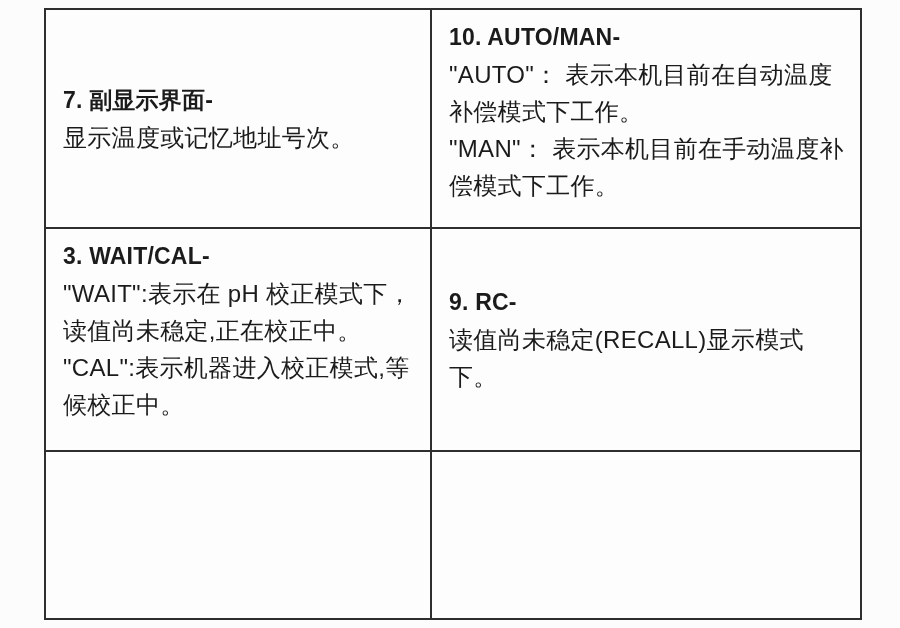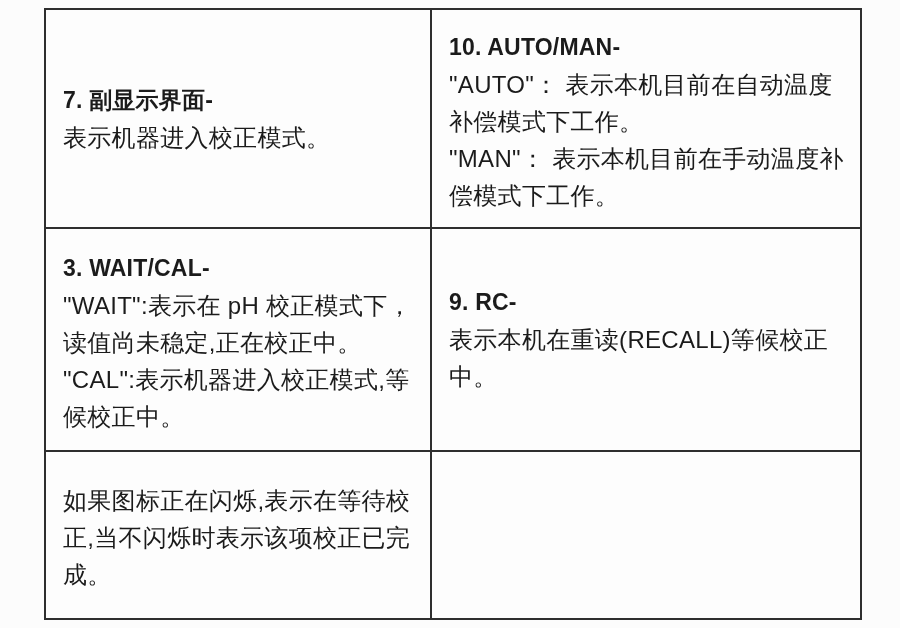--- a/index.html
+++ b/index.html
@@ -21,26 +21,26 @@
     border: 2px solid #2e2e2e;
     display: grid;
     grid-template-columns: 386px 1fr;
     grid-template-rows: 219px 223px 1fr;
     background: #fdfdfd;
   }
   .cell {
     padding: 9px 16px 4px 17px;
     display: flex;
     flex-direction: column;
-    justify-content: center;
+    justify-content: flex-start;
     overflow: hidden;
   }
   .cell.c1 { border-right: 2px solid #2e2e2e; }
   .cell.r1, .cell.r2 { border-bottom: 2px solid #2e2e2e; }
-  .cell.vcenter { padding-top: 0; padding-bottom: 0; }
+  .cell.vcenter { justify-content: center; padding-top: 0; padding-bottom: 0; }
   .heading {
     font-weight: 700;
     font-size: 23px;
     line-height: 37px;
     letter-spacing: 0.2px;
   }
   .body {
     font-size: 24px;
     line-height: 37px;
     letter-spacing: 0.3px;
@@ -48,40 +48,39 @@
   }
 </style>
 </head>
 <body>
 
 <div class="page">
   <div class="legend-table">
 
     <div class="cell r1 c1 vcenter">
       <div class="heading">7. 副显示界面-</div>
-      <div class="body">表示机器进入校正模式。</div>
+      <div class="body">显示温度或记忆地址号次。</div>
     </div>
 
     <div class="cell r1 c2">
       <div class="heading">10. AUTO/MAN-</div>
       <div class="body">"AUTO"： 表示本机目前在自动温度补偿模式下工作。</div>
       <div class="body">"MAN"： 表示本机目前在手动温度补偿模式下工作。</div>
     </div>
 
     <div class="cell r2 c1">
       <div class="heading">3. WAIT/CAL-</div>
       <div class="body">"WAIT":表示在 pH 校正模式下， 读值尚未稳定,正在校正中。</div>
       <div class="body">"CAL":表示机器进入校正模式,等候校正中。</div>
     </div>
 
     <div class="cell r2 c2 vcenter">
       <div class="heading">9. RC-</div>
-      <div class="body">表示本机在重读(RECALL)等候校正中。</div>
+      <div class="body">读值尚未稳定(RECALL)显示模式下。</div>
     </div>
 
     <div class="cell r3 c1">
-      <div class="body">如果图标正在闪烁,表示在等待校正,当不闪烁时表示该项校正已完成。</div>
     </div>
 
     <div class="cell r3 c2"></div>
 
   </div>
 </div>
 
 </body></html>

